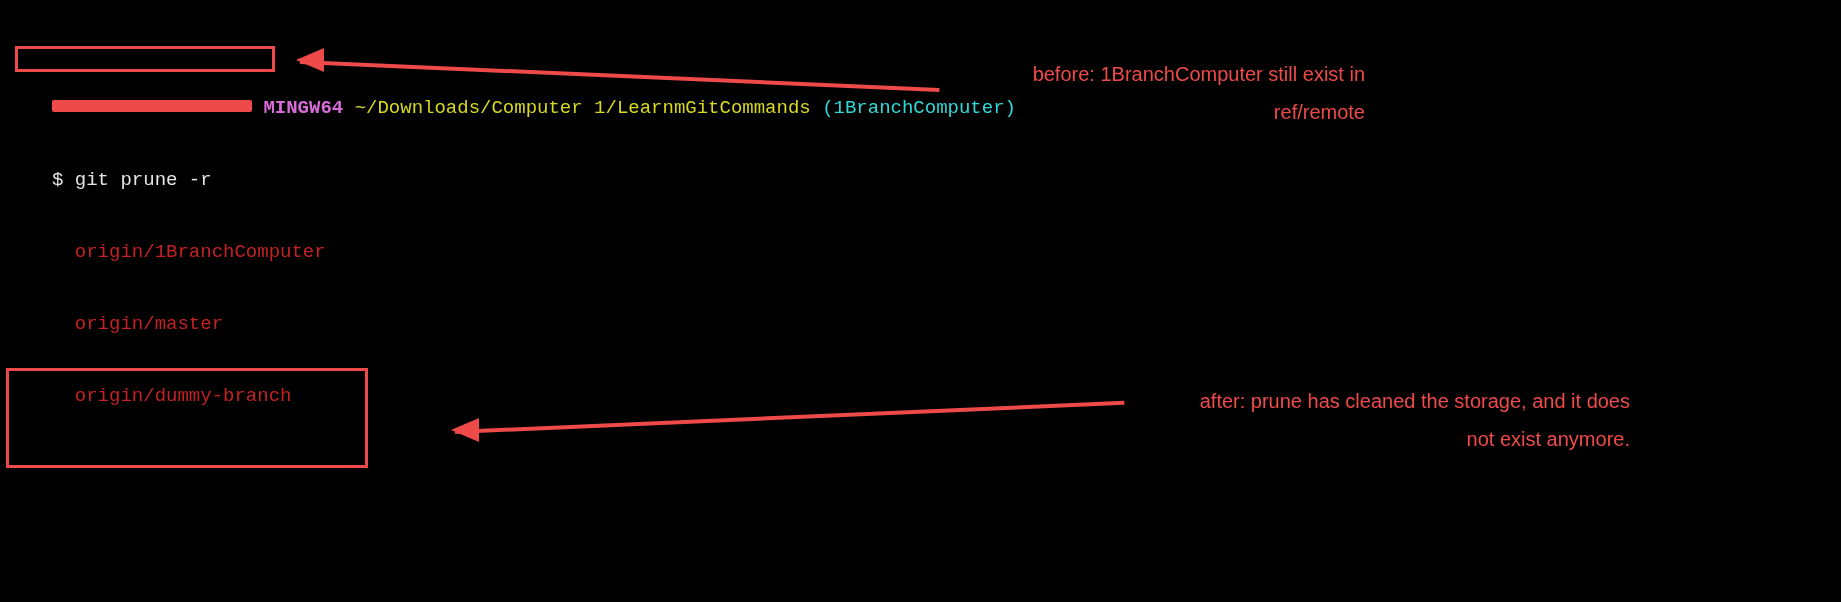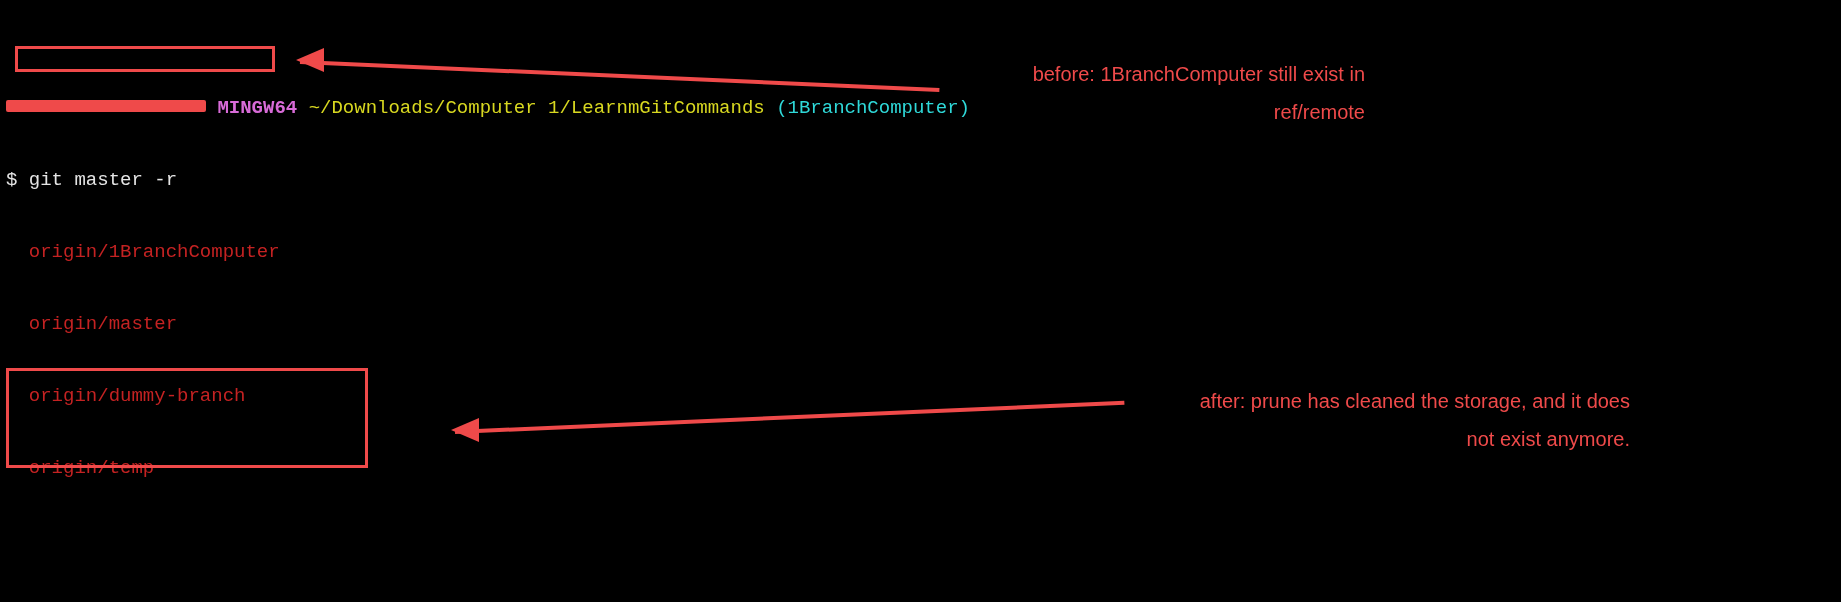--- a/index.html
+++ b/index.html
@@ -13,21 +13,21 @@
     color: #e5e5e5;
     overflow: hidden;
     position: relative;
   }
   .terminal {
     position: absolute;
     left: 6px;
     top: 0;
     white-space: pre;
   }
-  .row { display: block; height: 24px; }
+  .row { display: block; height: 24px; margin-left: 46px; }
   .green { color: #55ff55; }
   .magenta { color: #d86bd8; font-weight: bold; }
   .yellow { color: #d8d820; }
   .cyan { color: #2fd9d9; }
   .white { color: #e5e5e5; }
   .red { color: #c42222; text-align: center; }
   .redact {
     display: inline-block;
     vertical-align: middle;
     height: 12px;
@@ -76,25 +76,24 @@
     white-space: normal;
   }
 </style>
 </head>
 <body>
 
 <div class="terminal">
 
   
   <span class="row"><span class="redact" style="width:200px"></span><span class="green"> </span><span class="magenta">MINGW64</span><span class="yellow"> </span><span class="yellow">~/Downloads/Computer 1/LearnmGitCommands</span><span> </span><span class="cyan">(1BranchComputer)</span></span>
-  <span class="row"><span class="white">$</span><span> </span><span class="white">git master -r</span></span>
+  <span class="row"><span class="white">$</span><span> </span><span class="white">git prune -r</span></span>
   <span class="row">  <span class="red">origin/1BranchComputer</span></span>
   <span class="row">  <span class="red">origin/master</span></span>
   <span class="row">  <span class="red">origin/dummy-branch</span></span>
-  <span class="row">  <span class="red">origin/temp</span></span>
   <span class="row"></span>
 
   
   
   
   
   
   
   
 

